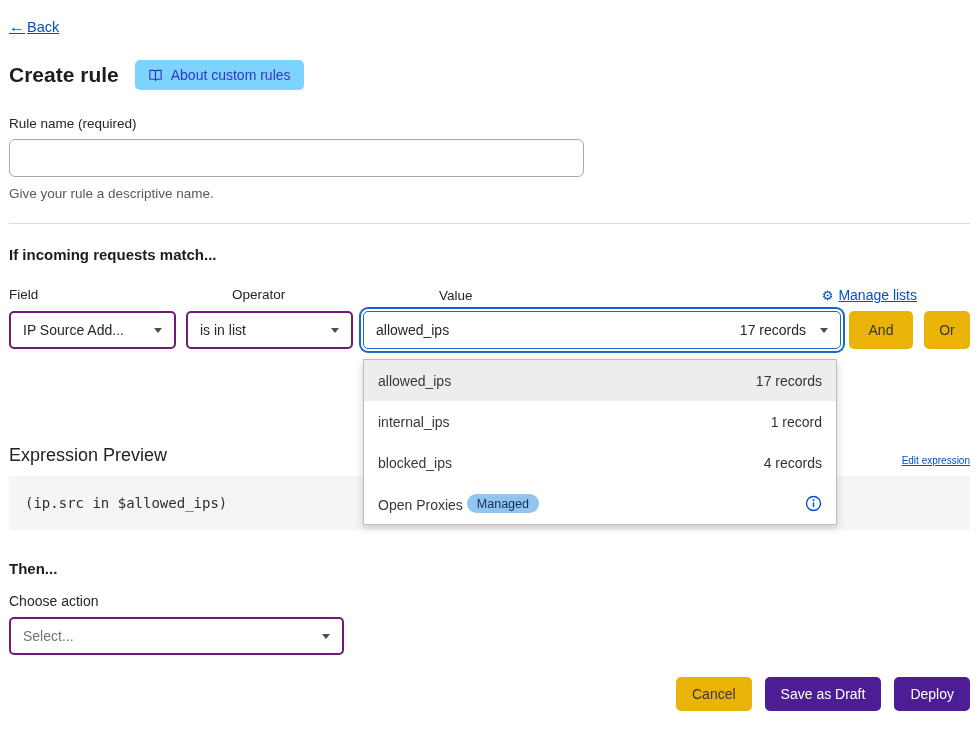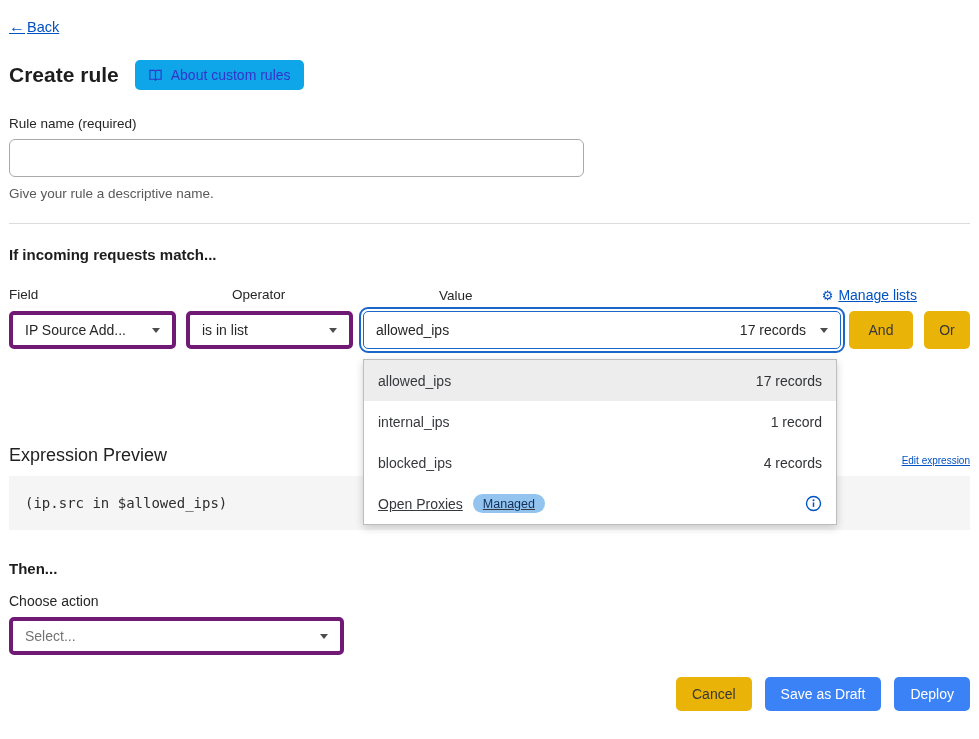--- a/index.html
+++ b/index.html
@@ -19,21 +19,21 @@
     display: inline-flex; align-items: center; gap: 2px;
     color: #0051c3; font-size: 14.5px; text-decoration: underline; cursor: pointer;
   }
   .back-arrow { text-decoration: none; font-size: 16px; }
 
   
   .title-row { margin-top: 24px; display: flex; align-items: center; gap: 16px; }
   .page-title { font-size: 21px; font-weight: 700; color: #1d1d1d; margin: 0; }
   .about-badge {
     display: inline-flex; align-items: center; gap: 8px;
-    background: #0ea5e9; color: #3434c8;
+    background: #7dd3fc; color: #3434c8;
     border-radius: 5px; padding: 7px 13px; font-size: 14px; cursor: pointer;
   }
   .about-badge svg { display: block; }
 
   
   .field-label { margin-top: 26px; font-size: 13.5px; color: #262626; }
   .rule-input {
     margin-top: 8px; width: 575px; height: 38px;
     border: 1px solid #a9a9a9; border-radius: 6px;
     padding: 0 10px; font-size: 14px; font-family: "Liberation Sans", sans-serif;
@@ -49,21 +49,21 @@
   .labels-row { display: flex; margin-top: 24px; font-size: 13.5px; color: #262626; gap: 30px; }
   .lbl-field { width: 167px; }
   .lbl-operator { width: 167px; margin-left: 26px; }
   .lbl-value { width: 478px; margin-left: 10px; display: flex; justify-content: space-between; align-items: center; }
   .manage-link { display: inline-flex; align-items: center; gap: 5px; color: #0051c3; font-size: 14px; cursor: pointer; }
   .manage-text { text-decoration: underline; }
   .gear-glyph { font-size: 13px; text-decoration: none; }
 
   .controls-row { display: flex; margin-top: 8px; align-items: center; }
   .select {
-    height: 38px; border: 4px solid #701a75; border-radius: 5px; background: #fff;
+    height: 38px; border: 2px solid #701a75; border-radius: 5px; background: #fff;
     display: flex; align-items: center; justify-content: space-between;
     padding: 0 12px; font-size: 14px; color: #262626; cursor: pointer;
   }
   .select-field { width: 167px; }
   .select-operator { width: 167px; margin-left: 10px; }
   .value-wrap { width: 478px; margin-left: 10px; position: relative; }
   .select-value {
     width: 100%;
     border: 1px solid #1b66c9;
     outline: 2px solid #1b66c9; outline-offset: 2px;
@@ -86,21 +86,21 @@
   .dropdown {
     position: absolute; top: calc(100% + 10px); left: 0; width: 474px;
     background: #fff; border: 1px solid #bdbdbd;
     box-shadow: 0 3px 8px rgba(0,0,0,0.18); z-index: 5;
   }
   .dd-item {
     height: 41px; display: flex; align-items: center; justify-content: space-between;
     padding: 0 14px; font-size: 14px; color: #36383d; cursor: pointer;
   }
   .dd-item.selected { background: #ededed; }
-  .dd-left { display: flex; align-items: center; gap: 10px; text-decoration: underline; }
+  .dd-left { display: flex; align-items: flex-end; gap: 4px; }
   .dd-meta { color: #303236; }
   .managed-badge {
     background: #93c4ef; color: #103058; border-radius: 11px;
     padding: 2.5px 10px; font-size: 12.5px;
   }
   .info-icon { display: flex; align-items: center; cursor: pointer; }
 
   
   .expr-row { display: flex; justify-content: space-between; align-items: flex-end; margin-top: 96px; }
   .expr-label { font-size: 18px; color: #222; }
@@ -112,21 +112,21 @@
 
   
   .then-heading { margin-top: 30px; font-size: 15px; font-weight: 700; color: #1d1d1d; }
   .action-label { margin-top: 16px; font-size: 14px; color: #262626; }
   .select-action { width: 335px; margin-top: 8px; }
   .placeholder-text { color: #737373; }
 
   
   .footer { display: flex; justify-content: flex-end; gap: 13px; margin-top: 22px; }
   .footer .btn { height: 34px; padding: 0 16px; }
-  .btn-primary { background: #3b82f6; color: #ffffff; }
+  .btn-primary { background: #4c1d95; color: #ffffff; }
 </style>
 </head>
 <body>
 
 <div class="page">
 
   <a class="back-link">
     <span class="back-arrow">←</span>
       <span>Back</span>
   </a>

